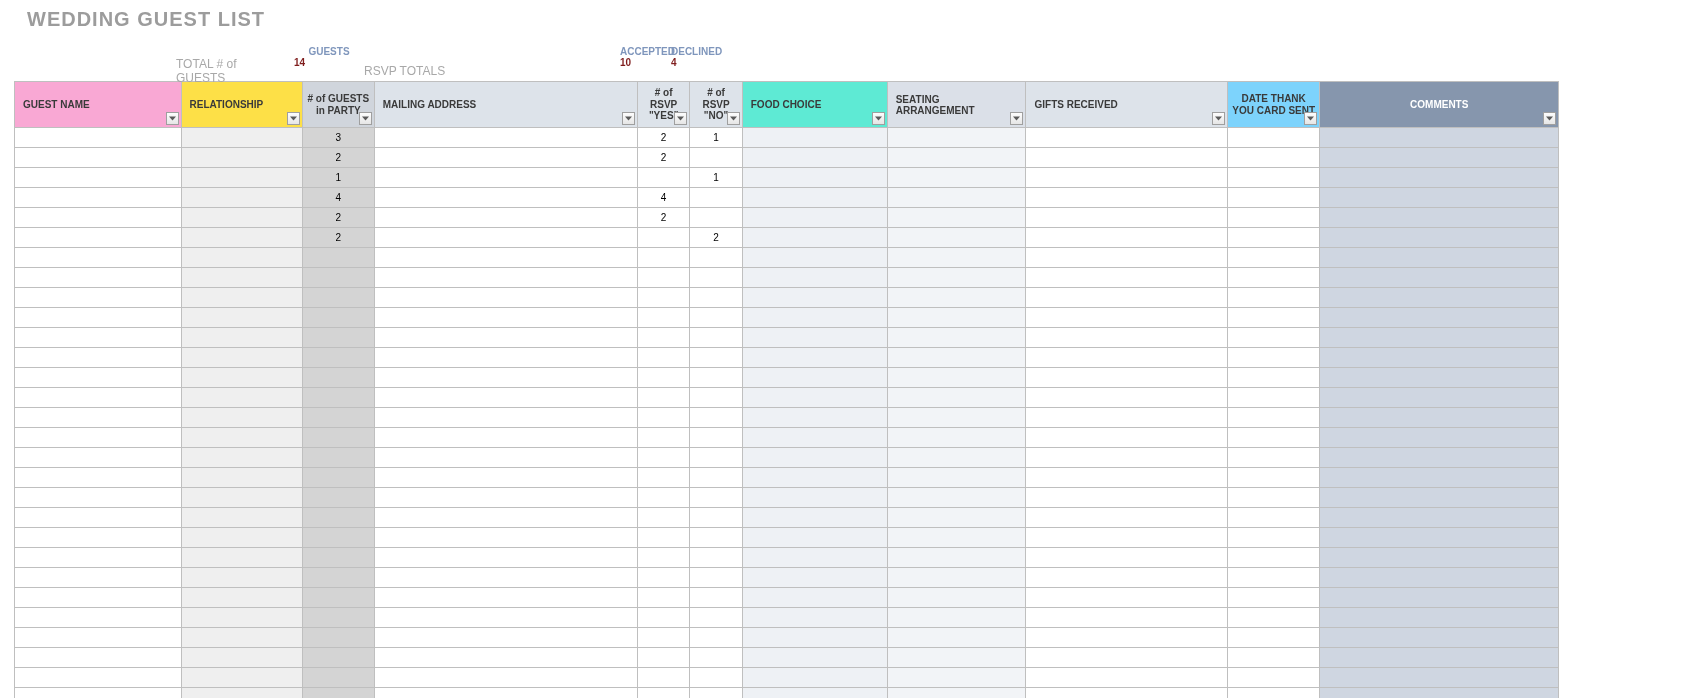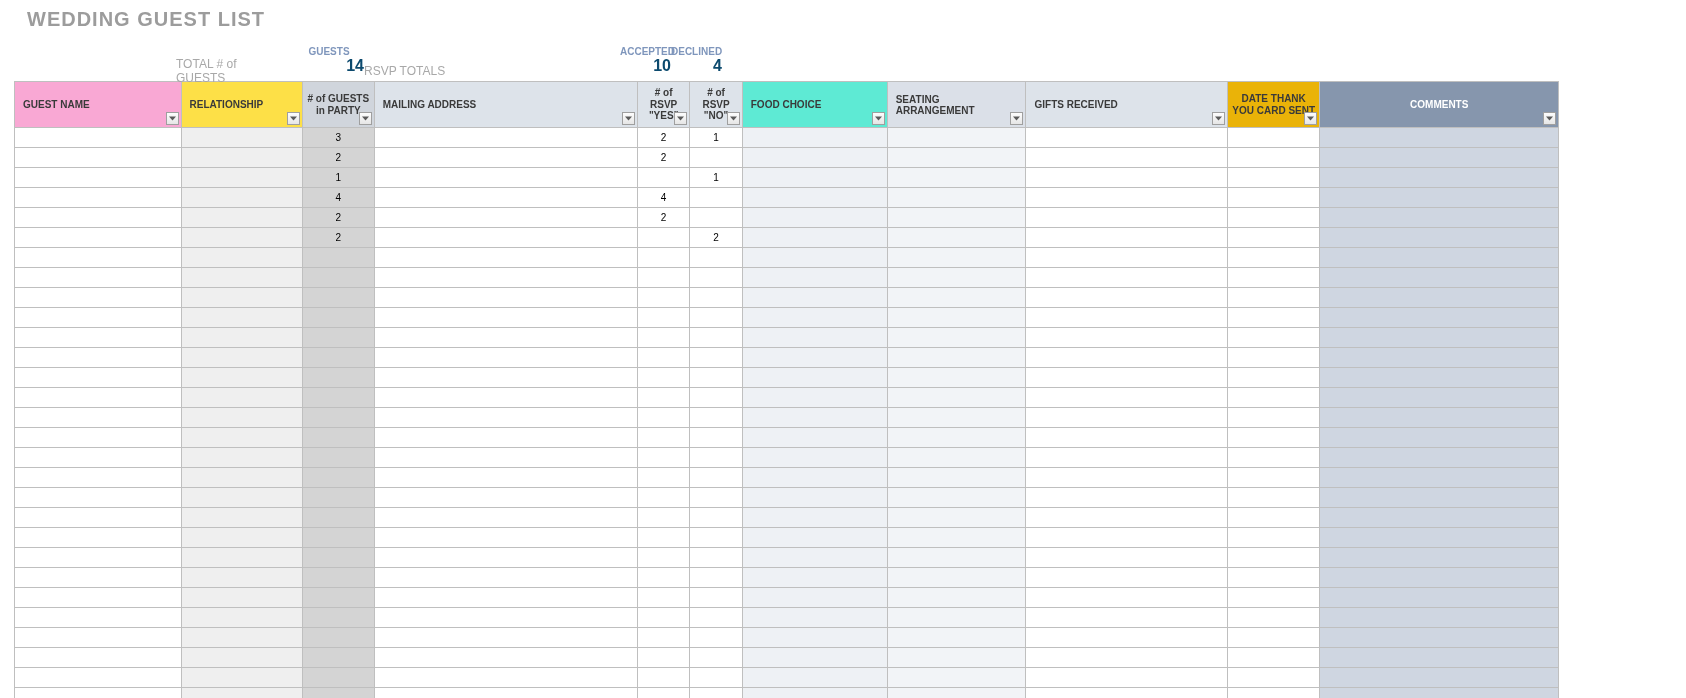--- a/index.html
+++ b/index.html
@@ -17,21 +17,21 @@
   }
   .totals-row {
     display: grid;
     grid-template-columns: 162px 118px 70px 256px 51px 51px 1fr;
     font-size: 10px;
     color: #7f96bc;
   }
   .totals-labels { height: 18px; }
   .totals-labels .lbl { font-weight: bold; text-align: center; align-self: end; }
   .totals-values { height: 24px; }
-  .totals-values .val { font-weight: bold; font-size: 16px; text-align: right; color:#0c4a6e;}
+  .totals-values .val { font-weight: bold; font-size: 10px; text-align: left; color:#7f1d1d;}
   .totals-values .lbl-right { font-size: 12px; color:#a8a8a8; text-align:left; padding-right:6px; align-self:center; }
 
   table {
     border-collapse: collapse;
     width: 1545px;
     margin-left: 14px;
     table-layout: fixed;
   }
   th, td {
     border: 1px solid #bfbfbf;
@@ -56,21 +56,21 @@
 
   .c-guestname  { width: 162px; background:#f9a8d4;margin-left:36px;}
   .c-relation   { width: 118px; background:#fde047;}
   .c-numparty   { width:  70px; background:#d0d5dc;}
   .c-mailing    { width: 256px; background:#dde3ea;}
   .c-rsvpyes    { width:  51px; background:#dde3ea;}
   .c-rsvpno     { width:  51px; background:#dde3ea;}
   .c-food       { width: 141px; background:#5eead4;}
   .c-seating    { width: 135px; background:#dbe0e8;}
   .c-gifts      { width: 196px; background:#dde3ea;}
-  .c-thankyou   { width:  90px; background:#eab308;}
+  .c-thankyou   { width:  90px; background:#7dd3fc;}
   .c-comments   { width: 232px; background:#8696ad;text-align:center;}
 
   td.bg-light { background:#ffffff;}
   td.bg-grey  { background:#efefef;}
   td.bg-dark  { background:#d4d4d4;}
   td.bg-food  { background:#eef1f5;}
   td.bg-seat  { background:#f2f4f7;}
   td.bg-comm  { background:#cfd6e1;}
   td.dashed-right { border-right: 1px dashed #bfbfbf; }
   th.dashed-right { border-right: 1px dashed #bfbfbf; }

